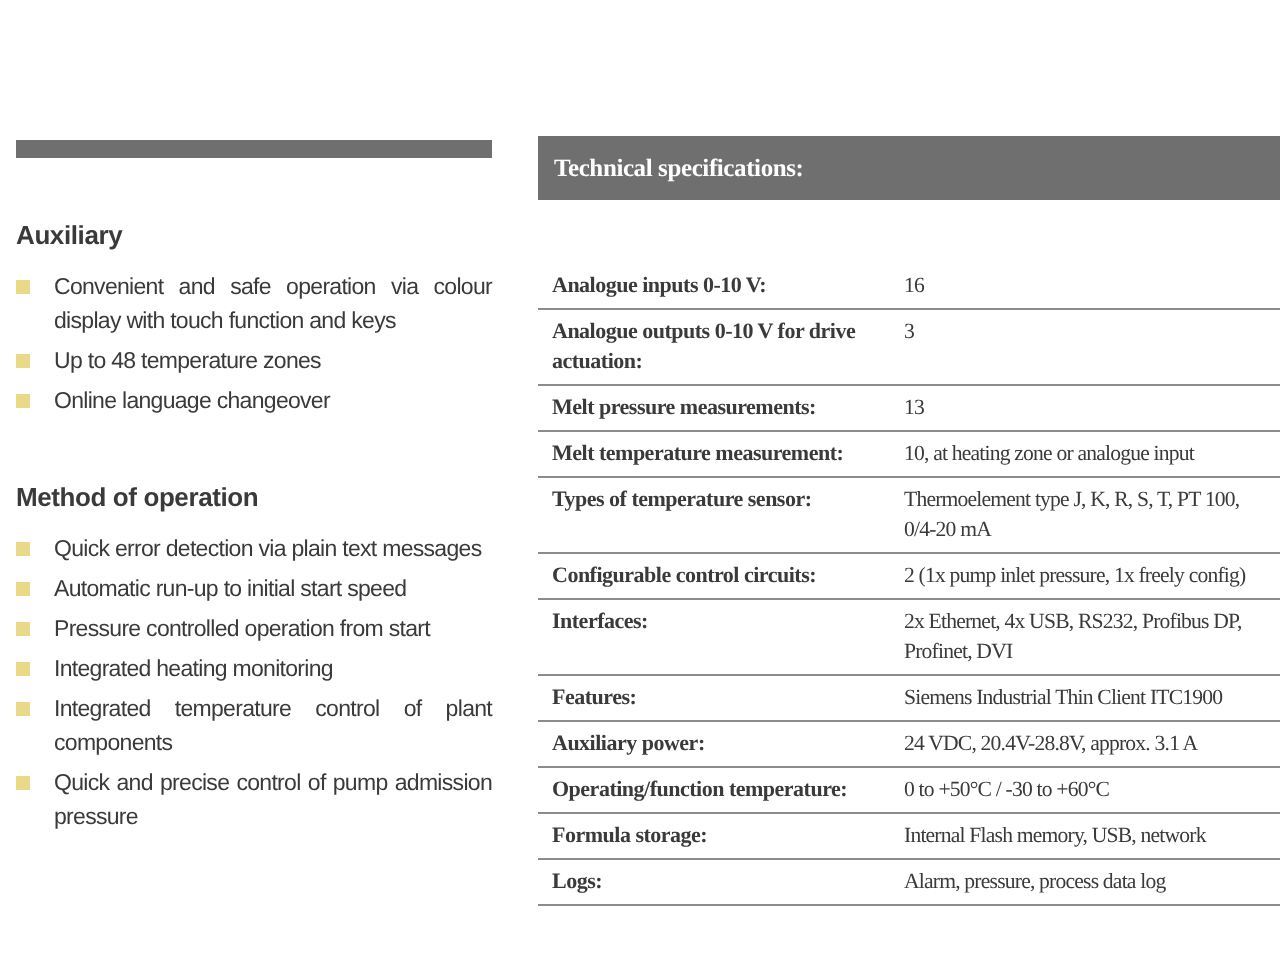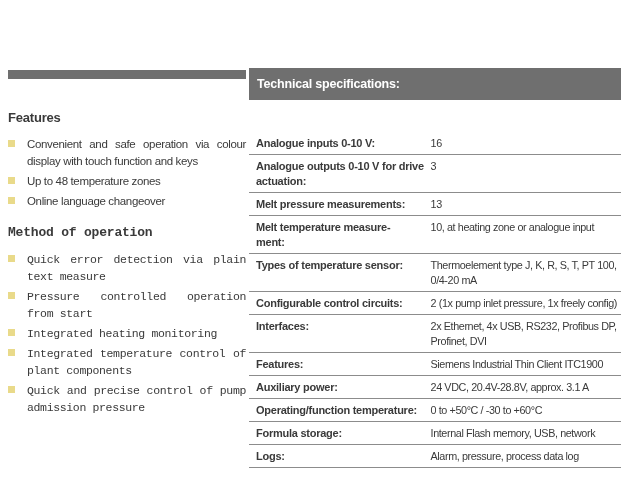--- a/index.html
+++ b/index.html
@@ -14,38 +14,38 @@
   * { box-sizing: border-box; }
 
   
   .left-col { position: absolute; left: 8px; top: 70px; width: 238px; }
   .left-bar { width: 238px; height: 9px; background: #6f6f6f; margin: 0 0 32px 0; }
   .left-col h3 {
     margin: 0 0 11px 0;
     font-size: 13px; line-height: 14px; font-weight: bold; color: #3a3a3a;
     letter-spacing: -0.2px;
   }
-  .left-col .section2 { margin-top: 16px; font-family: Liberation Mono, monospace; }
+  .left-col .section2 { margin-top: 32px; }
   .left-col ul { list-style: none; margin: 0; padding: 0; }
   .left-col li {
     position: relative;
     padding-left: 19px;
     margin-bottom: 3px;
     font-size: 11.5px; line-height: 17px;
     letter-spacing: -0.35px;
     text-align: justify;
   }
   .bullet {
     position: absolute; left: 0; top: 4px;
     width: 7px; height: 7px;
     background: #e9da8a;
   }
 
   
-  .right-col { position: absolute; left: 249px; top: 68px; width: 372px; }
+  .right-col { position: absolute; left: 269px; top: 68px; width: 372px; font-family: Liberation Serif, serif; }
   .spec-header {
     background: #6f6f6f; color: #ffffff;
     height: 32px; line-height: 32px;
     padding-left: 8px;
     font-size: 12.5px; font-weight: bold;
     letter-spacing: -0.2px;
   }
   table.spec { width: 100%; border-collapse: collapse; margin-top: 32px; }
   .spec td {
     border-bottom: 1px solid #8c8c8c;
@@ -69,21 +69,21 @@
 </style>
 </head>
 <body>
 
 <div class="page">
 
   <div class="left-col">
     <div class="left-bar"></div>
 
     <div class="section1">
-      <h3>Features</h3>
+      <h3>Auxiliary</h3>
       <ul>
         <li>
           <span class="bullet"></span>
           <span>Convenient and safe operation via colour display with touch function and keys</span>
         </li>
         <li>
           <span class="bullet"></span>
           <span>Up to 48 temperature zones</span>
         </li>
         <li>
@@ -91,24 +91,25 @@
           <span>Online language changeover</span>
         </li>
       </ul>
     </div>
 
     <div class="section2">
       <h3>Method of operation</h3>
       <ul>
         <li>
           <span class="bullet"></span>
-          <span>Quick error detection via plain text measure</span>
+          <span>Quick error detection via plain text messages</span>
         </li>
         <li>
           <span class="bullet"></span>
+          <span>Automatic run-up to initial start speed</span>
         </li>
         <li>
           <span class="bullet"></span>
           <span>Pressure controlled operation from start</span>
         </li>
         <li>
           <span class="bullet"></span>
           <span>Integrated heating monitoring</span>
         </li>
         <li>

